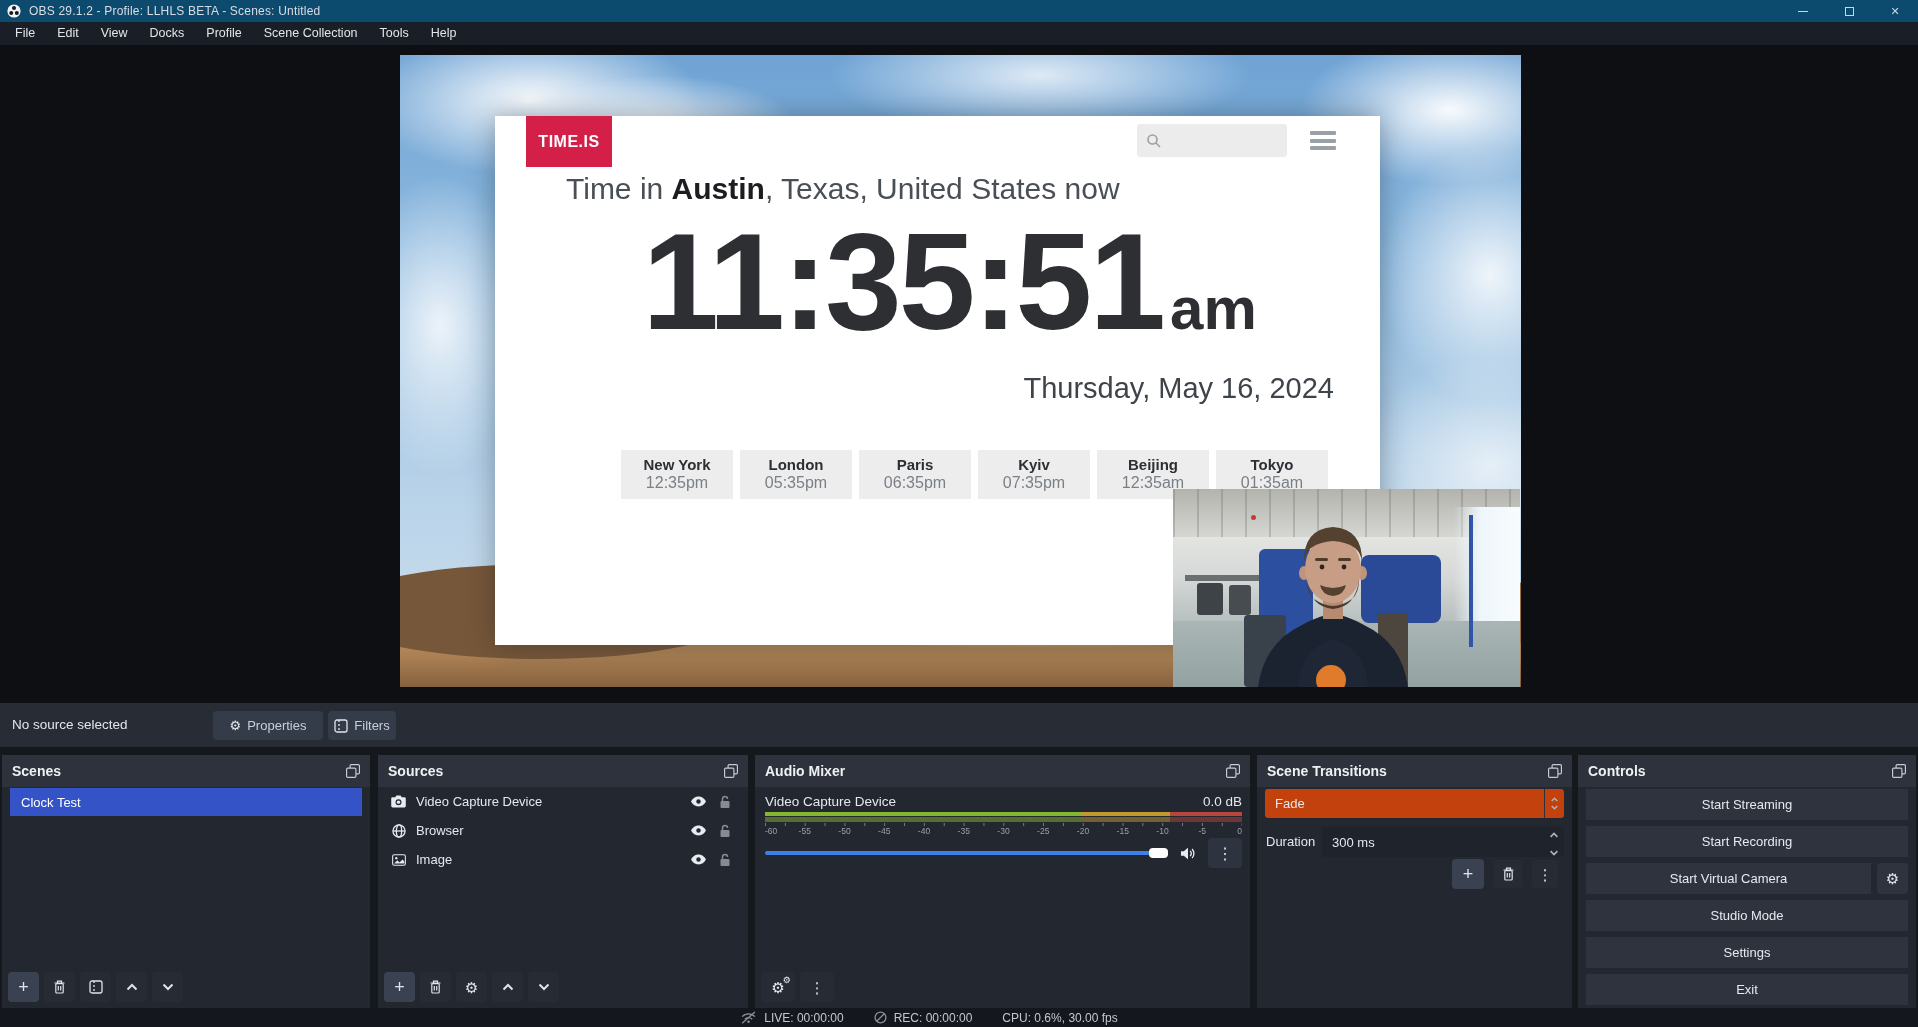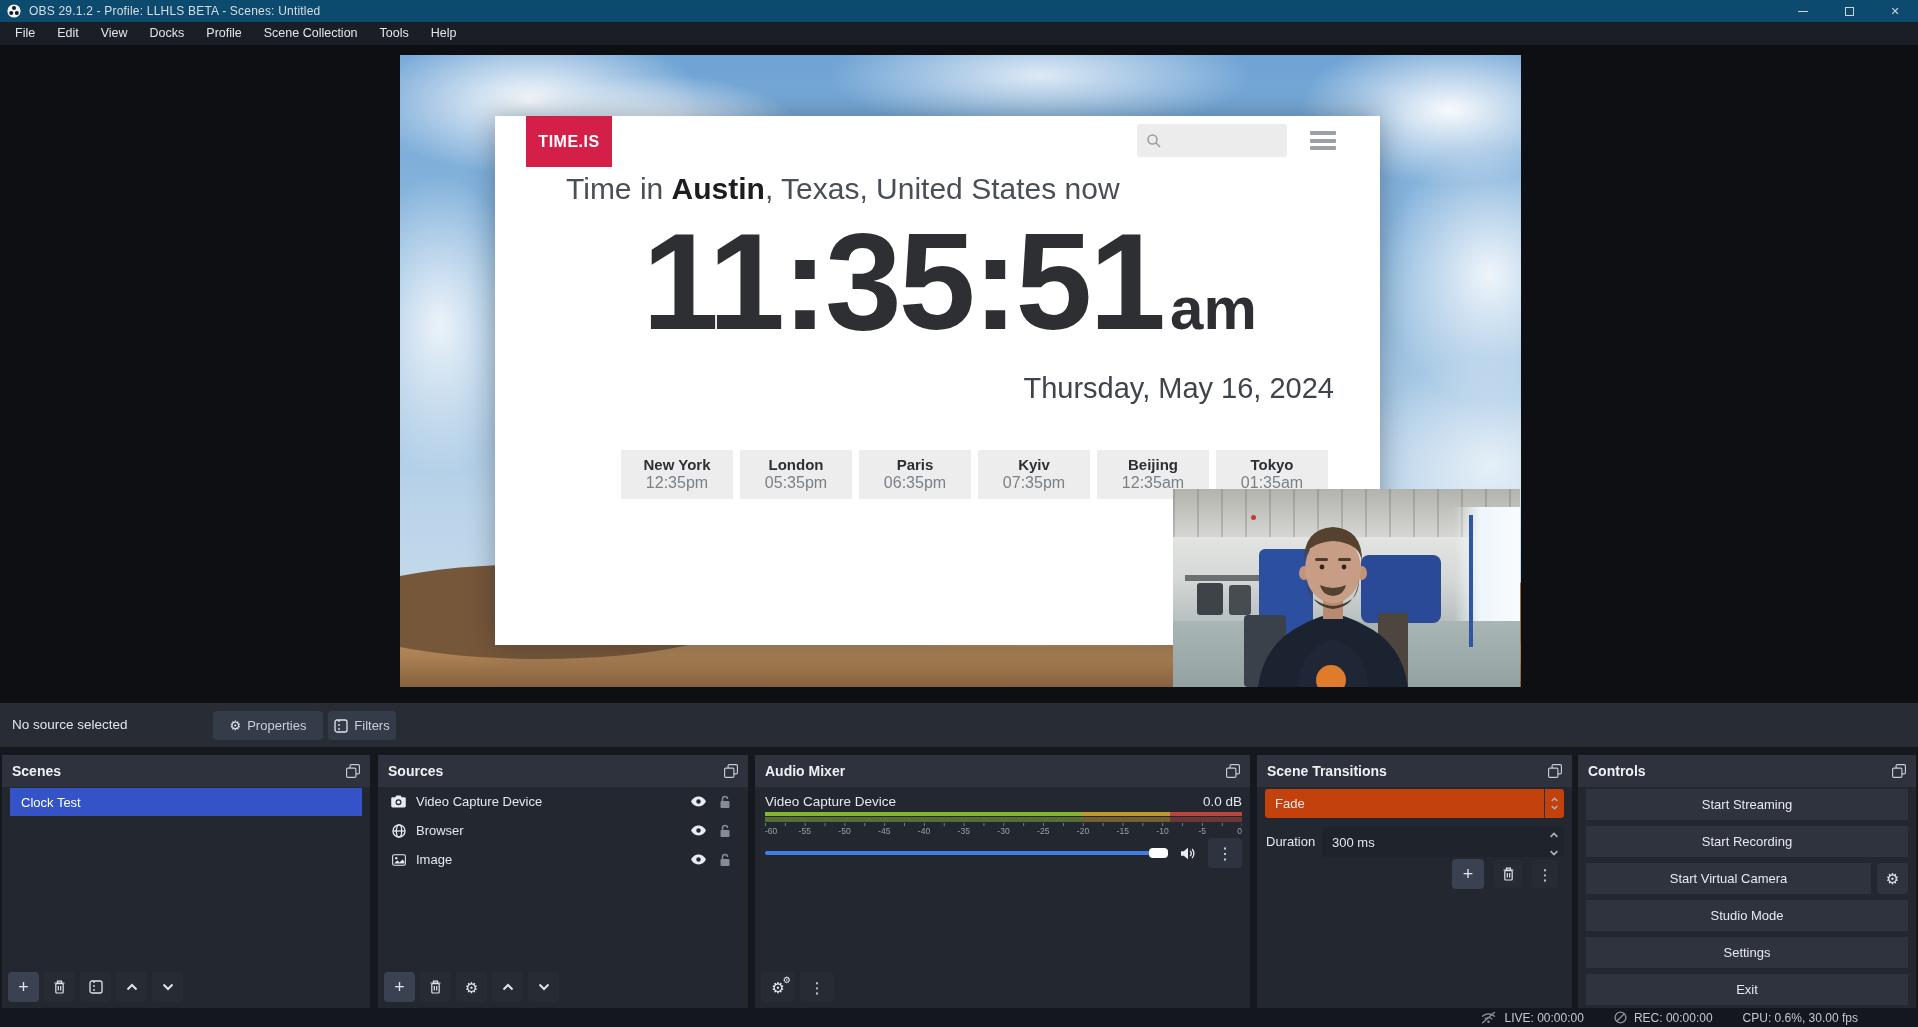--- a/index.html
+++ b/index.html
@@ -134,21 +134,21 @@
 .trans-tools .t-menu{width:26px;font-size:15px}
 
 
 .ctl-list{position:absolute;left:8px;right:8px;top:34px}
 .ctl-btn{height:31px;margin-bottom:6px;background:#2e333d;border-radius:0;display:flex;align-items:center;justify-content:center;font-size:13px;color:#e6e9ee}
 .ctl-row{display:flex;gap:6px;margin-bottom:6px}
 .ctl-row .ctl-btn{flex:1;margin-bottom:0}
 .vcam-gear{width:31px;height:31px;background:#2e333d;border-radius:4px;display:flex;align-items:center;justify-content:center;font-size:15px}
 
 
-.statusbar{position:absolute;left:0;right:0;bottom:0;height:19px;background:#14171d;display:flex;align-items:center;justify-content:flex-end;gap:30px;padding-right:60px;font-size:12px;color:#c3c8d0}
+.statusbar{position:absolute;left:0;right:0;bottom:0;height:19px;background:#14171d;display:flex;align-items:center;justify-content:center;gap:30px;padding-right:60px;font-size:12px;color:#c3c8d0}
 .sb-group{display:flex;align-items:center;gap:7px}
 </style>
 </head>
 <body>
 
 <div id="app">
 
   <div class="titlebar">
     <span class="obs-logo">
       <svg width="14" height="14" viewBox="0 0 14 14">

